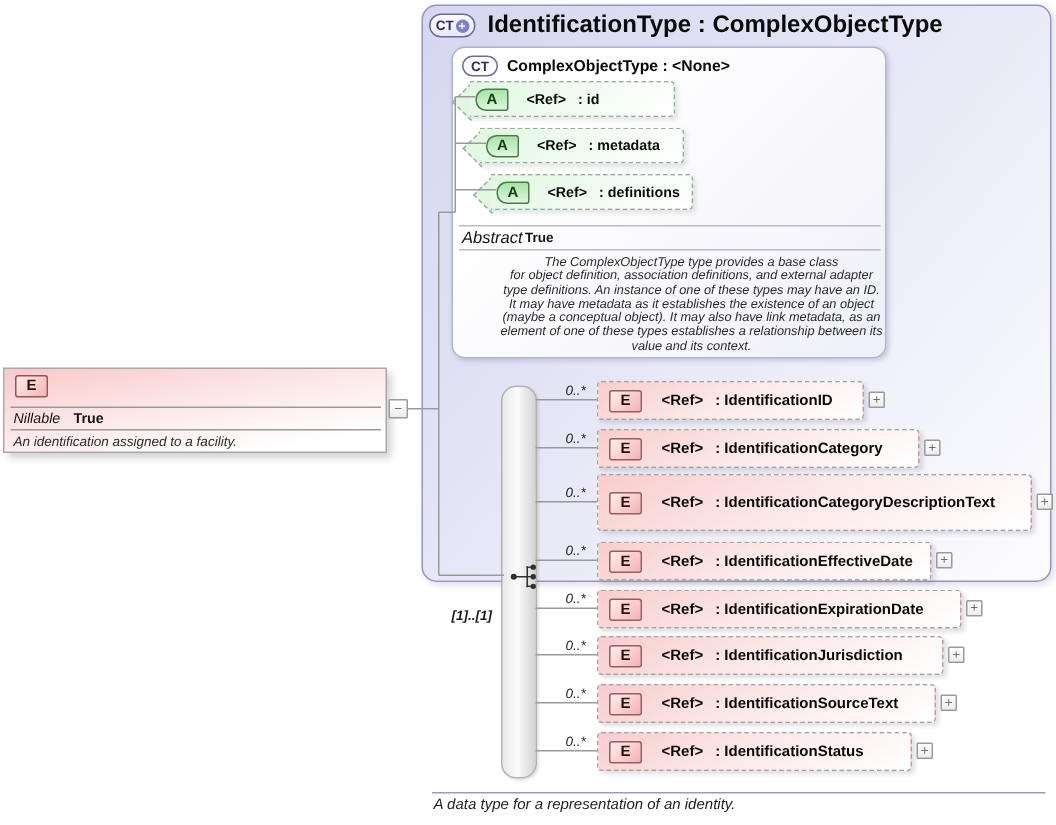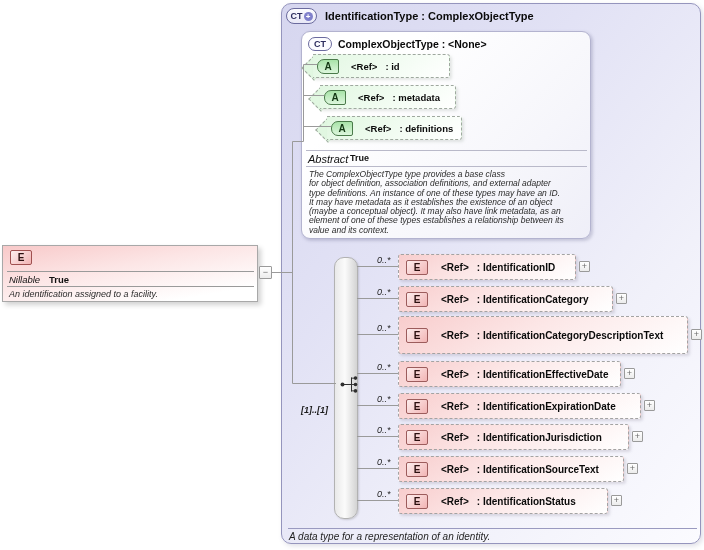--- a/index.html
+++ b/index.html
@@ -4,38 +4,38 @@
 <style>
   html,body{margin:0;padding:0;background:#fff;}
   .stage{
     position:relative;width:704px;height:550px;overflow:hidden;
     font-family:"Liberation Sans",sans-serif;background:#ffffff;
   }
   .stage *{box-sizing:border-box;}
 
   
   .panel{
-    position:absolute;left:281px;top:3px;width:420px;height:541px;
+    position:absolute;left:281px;top:3px;width:420px;height:385px;
     border:1px solid #9595bd;border-radius:10px;
     background:linear-gradient(130deg,#d6d6ef 0%,#e2e2f5 35%,#f1f1fa 70%,#fbfbff 100%);
     box-shadow:2px 2px 5px rgba(80,80,120,.18);
     z-index:0;
   }
   .panel-title-row{position:absolute;left:4px;top:4px;display:flex;align-items:center;}
   .ct-plus-icon{
     display:inline-flex;align-items:center;justify-content:center;
     width:31px;height:16px;border:1.5px solid #6b6b9e;border-radius:8px;
     background:linear-gradient(180deg,#fdfdff,#e8e8f6);
     font-size:9px;font-weight:bold;color:#2e2e5e;
   }
   .plus-circle{
     display:inline-block;width:9px;height:9px;margin-left:1px;border-radius:50%;
     background:#8080cb;color:#fff;font-size:8px;line-height:9px;text-align:center;font-weight:bold;
   }
-  .panel-title{margin-left:8px;font-size:11px;font-weight:bold;color:#0a0a0a;white-space:nowrap;}
+  .panel-title{margin-left:8px;font-size:16px;font-weight:bold;color:#0a0a0a;white-space:nowrap;}
 
   
   .inner-box{
     position:absolute;left:19px;top:27px;width:290px;height:208px;
     border:1px solid #b3b3cf;border-radius:9px;
     background:linear-gradient(135deg,#ffffff 25%,#f6f6fb 70%,#efeff8 100%);
     box-shadow:1.5px 1.5px 3px rgba(90,90,130,.25);
     z-index:1;
   }
   .inner-title-row{position:absolute;left:6px;top:5px;display:flex;align-items:center;}
@@ -72,22 +72,22 @@
   .attr-box .ref{margin-left:12px;font-size:9.5px;font-weight:bold;color:#0a0a0a;white-space:nowrap;}
   .attr-box .name{margin-left:8px;font-size:9.5px;font-weight:bold;color:#0a0a0a;white-space:nowrap;}
 
   
   .sep{position:absolute;border-top:1px solid #b9b9c9;}
   .abs-sep1{left:4px;top:118px;width:281px;}
   .abs-sep2{left:4px;top:134px;width:281px;}
   .abstract-label{position:absolute;left:6px;top:121px;font-size:11px;font-style:italic;color:#111;}
   .abstract-value{position:absolute;left:48px;top:121px;font-size:9px;font-weight:bold;color:#111;}
   .base-desc{
-    position:absolute;left:7px;top:138px;width:278px;
-    font-size:8.5px;line-height:9.3px;font-style:italic;color:#2b2b2b;white-space:pre-line;
+    position:absolute;left:20px;top:138px;width:278px;
+    font-size:8.5px;line-height:9.3px;font-style:italic;color:#2b2b2b;white-space:pre-line;text-align:center;
   }
 
   
   .seq-bar{
     position:absolute;left:52px;top:253px;width:24px;height:262px;
     border:1px solid #b2b2b2;border-radius:10px;
     background:linear-gradient(90deg,#e9e9e9 0%,#fbfbfb 45%,#d3d3d3 100%);
     box-shadow:1px 1px 2px rgba(0,0,0,.15);
     z-index:3;
   }

